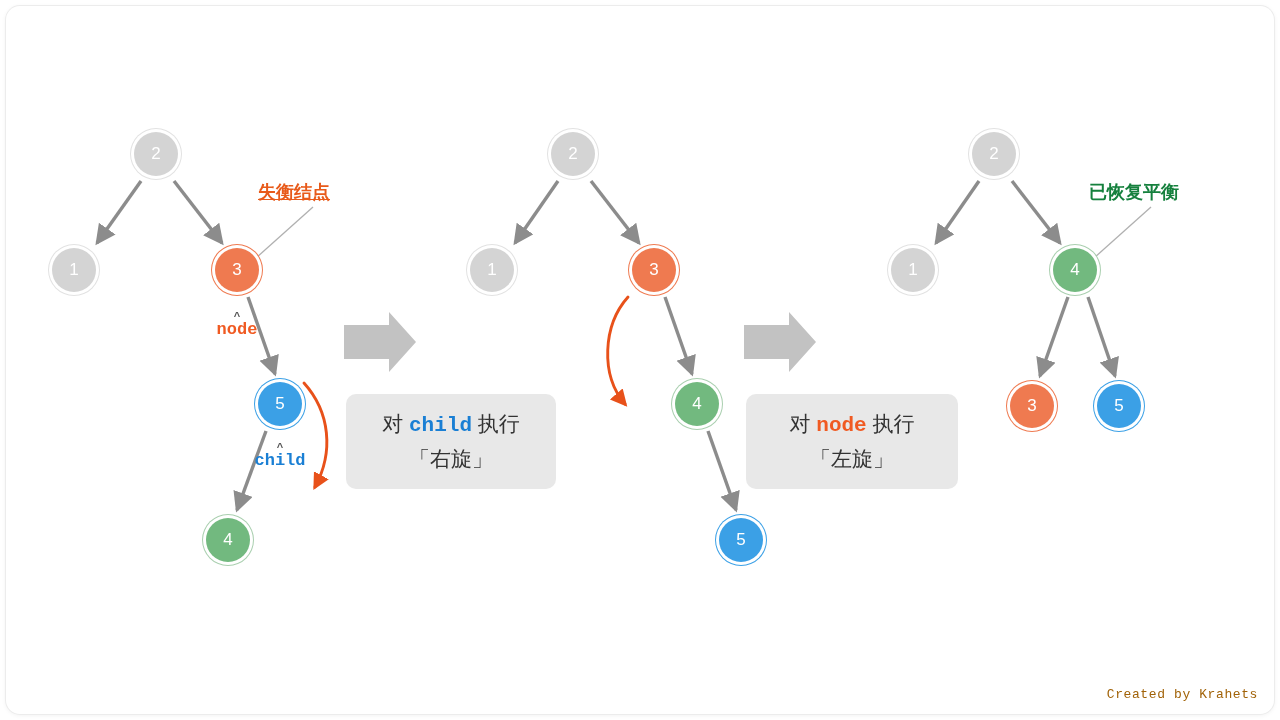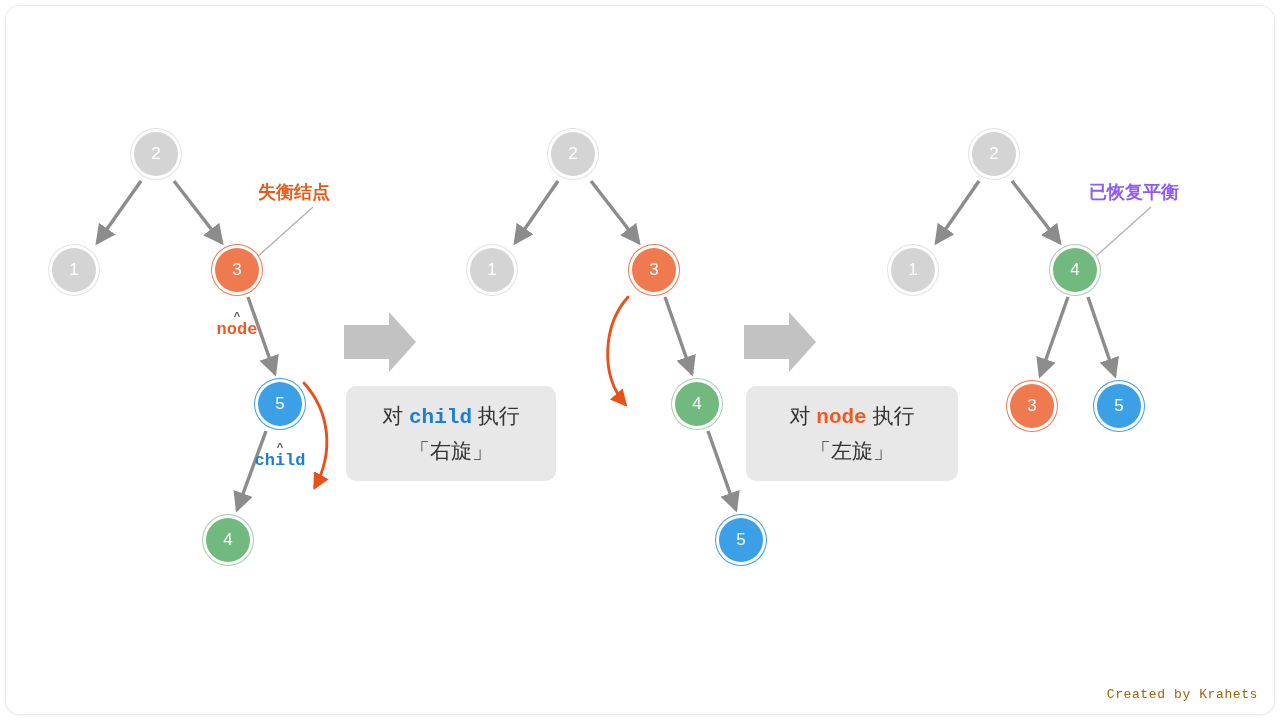--- a/index.html
+++ b/index.html
@@ -67,21 +67,21 @@
   
   .anno {
     position: absolute;
     font-weight: bold;
     font-size: 18px;
     white-space: nowrap;
     font-family: "Liberation Sans", "DejaVu Sans", sans-serif;
     z-index: 6;
   }
   .anno.orange { color: #e85a1a; }
-  .anno.green  { color: #8b5cf6; }
+  .anno.green  { color: #15803d; }
 
   
   .ptr {
     position: absolute;
     text-align: center;
     z-index: 6;
     font-family: "Liberation Mono", "DejaVu Sans Mono", monospace;
     font-weight: bold;
     font-size: 17px;
     white-space: nowrap;
@@ -102,20 +102,21 @@
     background: #e8e8e8;
     border-radius: 10px;
     padding: 14px 22px;
     box-sizing: border-box;
     z-index: 7;
     text-align: center;
     font-size: 21px;
     line-height: 1.55;
     color: #333333;
     font-family: "Liberation Sans", "DejaVu Sans", sans-serif;
+    margin-top: 8px;
   }
   .stepbox .line { display: block; white-space: nowrap; }
   .stepbox .code {
     font-family: "Liberation Mono", "DejaVu Sans Mono", monospace;
     font-weight: bold;
     font-size: 21px;
   }
   .stepbox .code.blue   { color: #1a7fd4; }
   .stepbox .code.orange { color: #f05a22; }
 
@@ -193,21 +194,21 @@
   <div class="node orange" style="left:215px; top:248px;">
       <span class="nv">3</span>
     </div>
   <div class="node blue" style="left:258px; top:382px;">
       <span class="nv">5</span>
     </div>
   <div class="node green" style="left:206px; top:518px;">
       <span class="nv">4</span>
     </div>
 
-  <div class="anno orange" style="left:258px; top:180px;">失衡结点</div>
+  <div class="anno orange" style="left:258px; top:180px;text-decoration:underline;">失衡结点</div>
 
   <div class="ptr orange" style="left:205px; top:312px; width:64px;">
     <span class="caret">^</span>
     <span class="txt">node</span>
   </div>
   <div class="ptr blue" style="left:243px; top:443px; width:74px;">
     <span class="caret">^</span>
     <span class="txt">child</span>
   </div>
 

